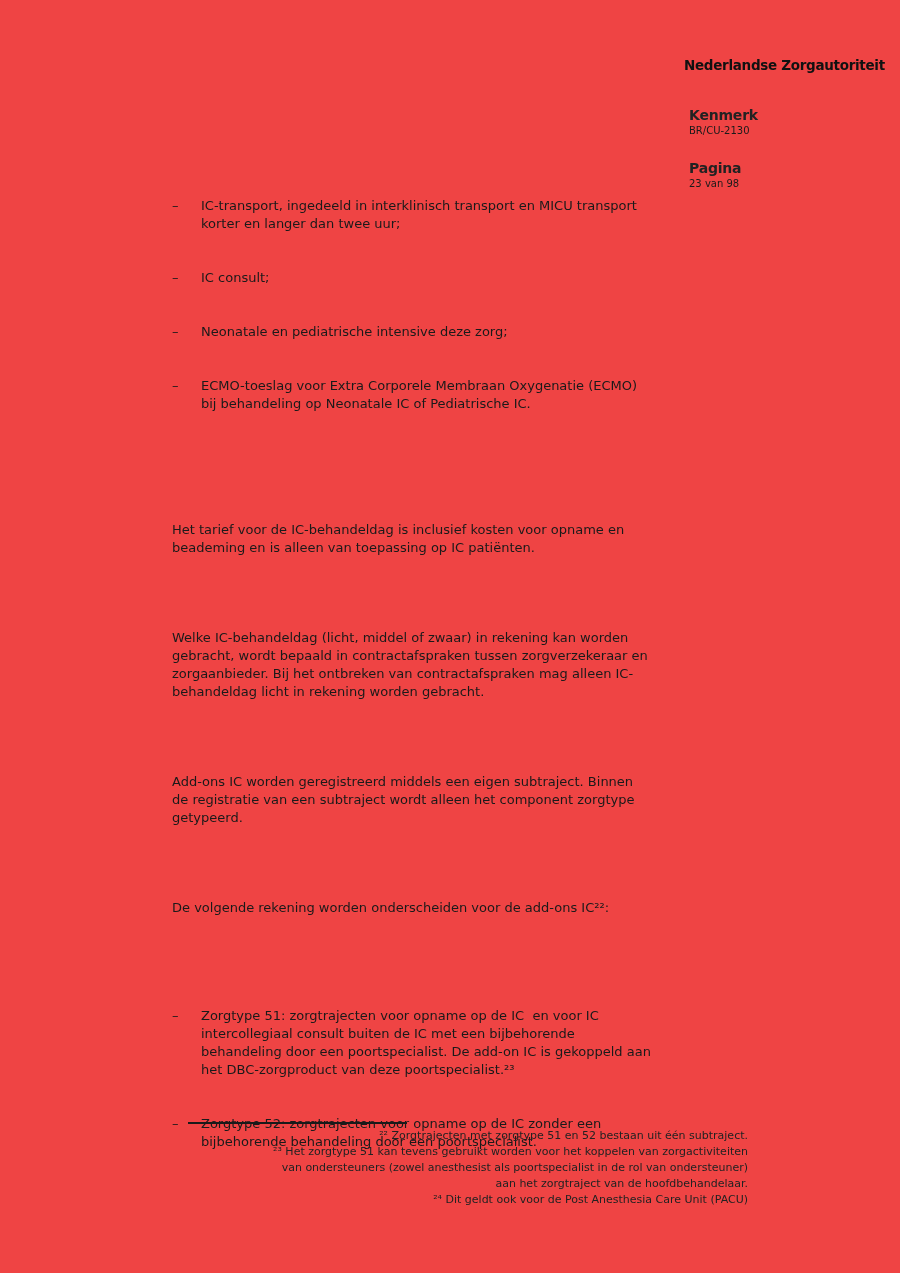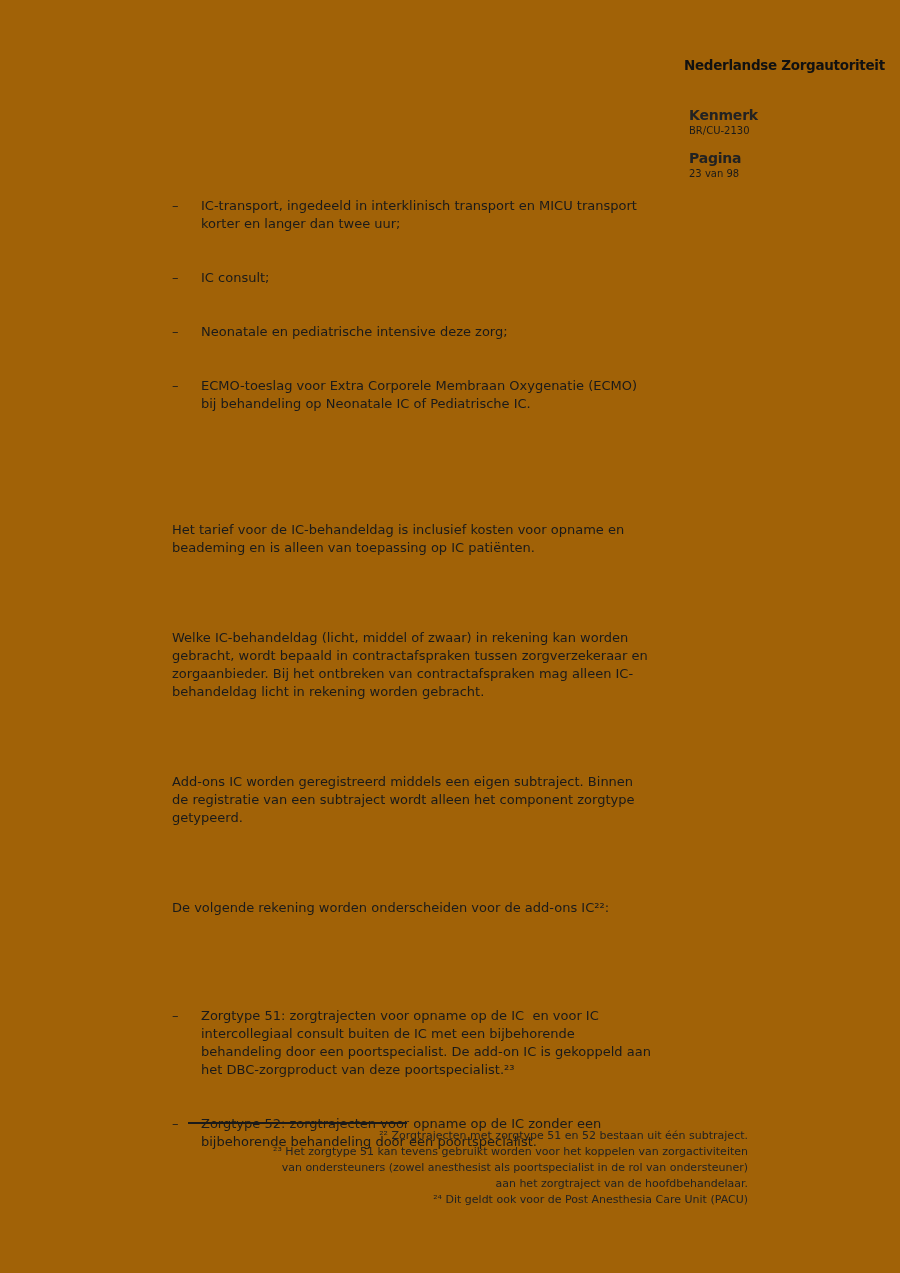--- a/index.html
+++ b/index.html
@@ -1,21 +1,21 @@
 <!DOCTYPE html>
 <html><head>
 <meta charset="utf-8">
 <style>
   * { margin: 0; padding: 0; box-sizing: border-box; }
   html, body { background: #e8e8e8; }
   .page {
     position: relative;
     width: 900px;
     height: 1273px;
-    background: #a16207;
+    background: #ef4444;
     font-family: "DejaVu Sans", "Liberation Sans", sans-serif;
     color: #1a1a1a;
     overflow: hidden;
   }
 
   
   .org-name {
     position: absolute;
     top: 57px;
     left: 684px;
@@ -35,21 +35,21 @@
     font-size: 14px;
     font-weight: bold;
     color: #222;
     letter-spacing: -0.2px;
   }
   .meta-value {
     font-size: 10px;
     color: #1a1a1a;
     margin-top: 2px;
   }
-  .meta-group + .meta-group { margin-top: 14px; }
+  .meta-group + .meta-group { margin-top: 24px; }
 
   
   .main {
     position: absolute;
     top: 107px;
     left: 172px;
     width: 530px;
     font-size: 13px;
     line-height: 18px;
     white-space: pre;

